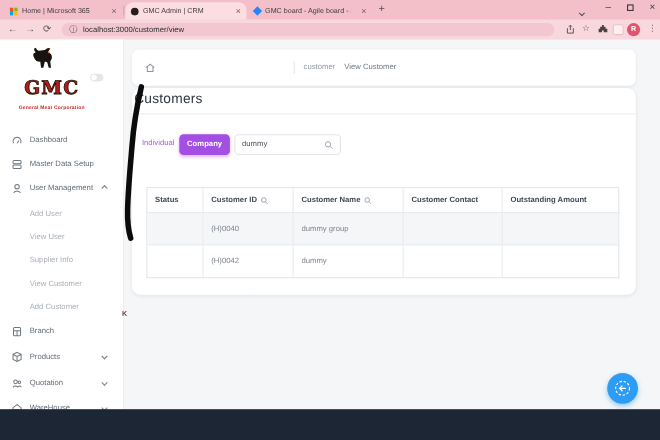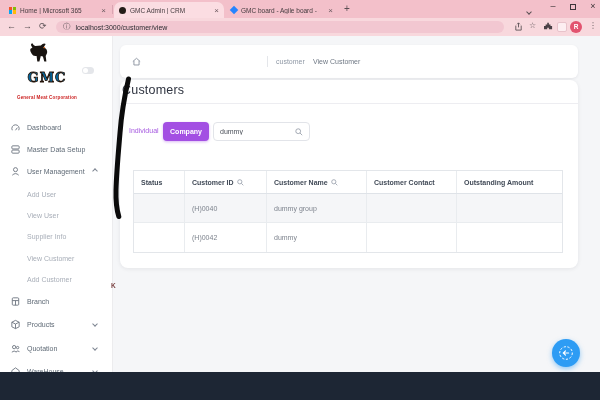--- a/index.html
+++ b/index.html
@@ -24,21 +24,21 @@
   .restore{display:inline-block;width:6px;height:6px;border:1px solid #3e3539;margin-top:4px}
   .toolbar{position:absolute;left:0;top:18px;width:600px;height:18px;background:#f8d8dd}
   .navbtn{position:absolute;top:3px;font-size:9px;color:#5c5357}
   .urlbar{position:absolute;left:56px;top:3px;width:448px;height:12px;background:#f2c7d1;border-radius:6px;display:flex;align-items:center;gap:5px;padding:0 7px;font-size:7px;color:#2b2b30}
   .toolicon{position:absolute;top:4px;color:#5c5357;font-size:8px}
   .avatarR{position:absolute;left:570px;top:3px;width:12px;height:12px;border-radius:50%;background:#e2536f;color:#fff;font-size:6.5px;font-weight:bold;text-align:center;line-height:12px}
   .profilebox{position:absolute;left:557px;top:4px;width:10px;height:10px;border-radius:2px;background:#fdeef1;border:1px solid #e8c3cb}
 
   
   .sidebar{position:absolute;left:0;top:36px;width:113px;height:336px;background:#fff;border-right:1px solid #ececee}
-  .logo-gmc{position:absolute;left:4px;top:34px;width:86px;text-align:center;font-family:"DejaVu Serif",serif;font-weight:bold;font-size:13px;letter-spacing:1px;color:#0369a1;-webkit-text-stroke:.8px #241105}
+  .logo-gmc{position:absolute;left:4px;top:34px;width:86px;text-align:center;font-family:"DejaVu Serif",serif;font-weight:bold;font-size:17px;letter-spacing:1px;color:#b91c1c;-webkit-text-stroke:.8px #241105}
   .logo-tag{position:absolute;left:4px;top:59px;width:86px;text-align:center;font-size:4.5px;font-weight:bold;color:#c22;letter-spacing:.2px}
   .sidetoggle{position:absolute;left:82px;top:31px;width:12px;height:7px;border-radius:4px;background:#e4e6ea}
   .sidetoggle::after{content:"";position:absolute;left:1px;top:1px;width:5px;height:5px;border-radius:50%;background:#fff}
   .sitem{position:absolute;left:0;width:113px;height:14px;display:flex;align-items:center;cursor:pointer}
   .sicon{position:absolute;left:10px;width:11px;height:11px;color:#6e7681}
   .slabel{position:absolute;left:27px;font-size:7px;color:#5f6a76;white-space:nowrap}
   .slabel.sub{color:#a8aeb8}
   .schev{position:absolute;left:93px;width:4px;height:4px;border-right:1px solid #7d8591;border-bottom:1px solid #7d8591}
   .schev.down{transform:rotate(45deg)}
   .schev.up{transform:rotate(-135deg)}

